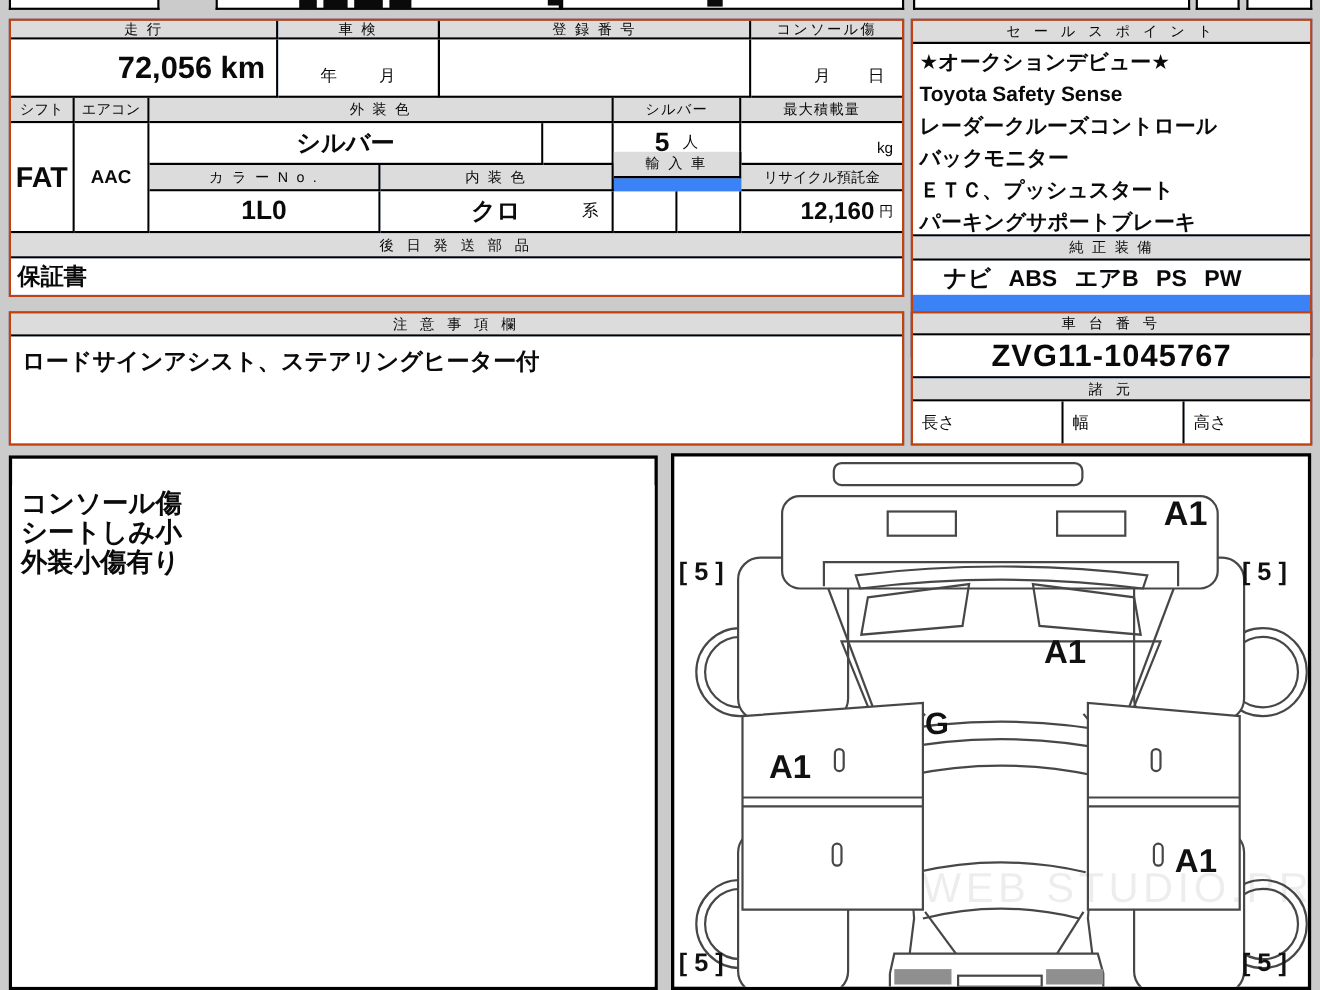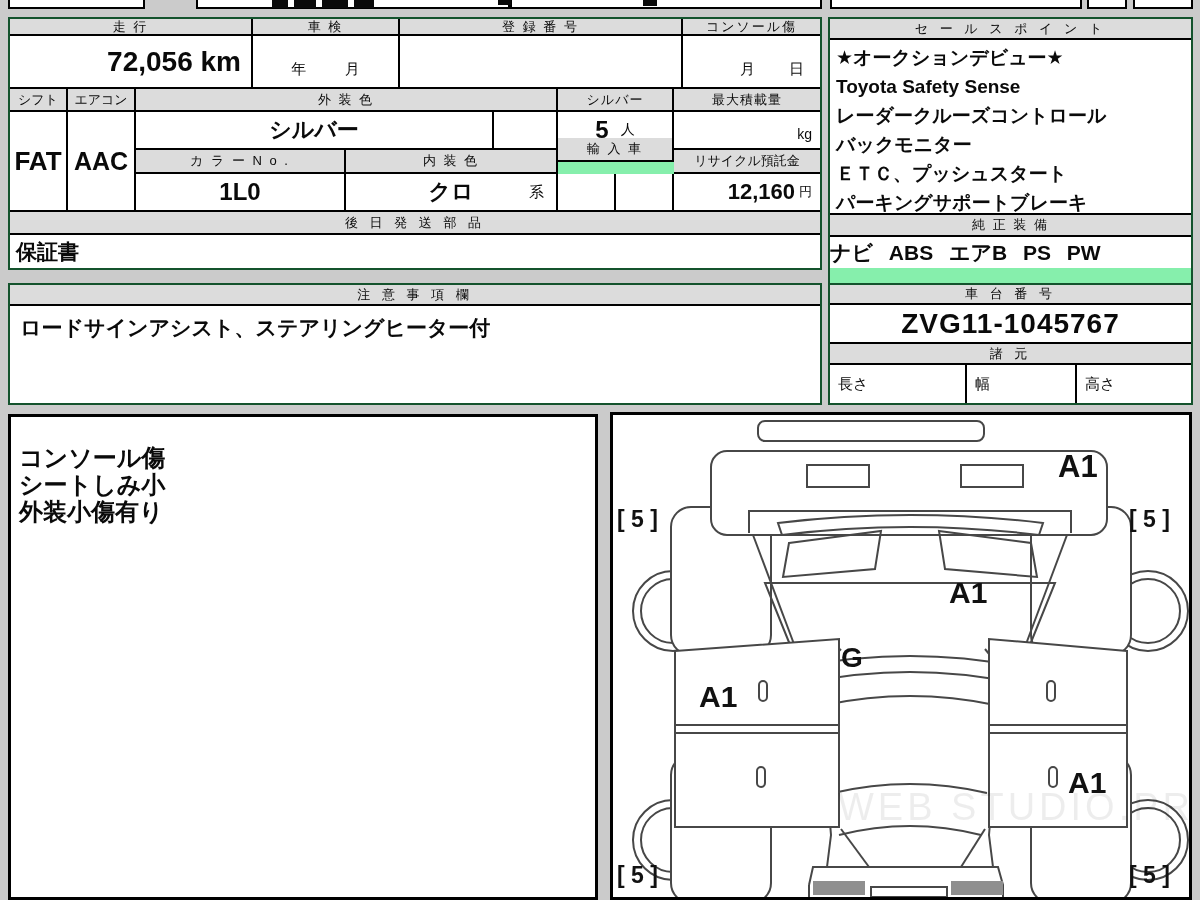--- a/index.html
+++ b/index.html
@@ -1,21 +1,21 @@
 <!DOCTYPE html>
 <html><head>
 <meta charset="utf-8">
 <style>
   * { margin:0; padding:0; box-sizing:border-box; }
   html,body { width:1200px; height:900px; overflow:hidden; }
   body { background:#cbcbcb; font-family:"Liberation Sans","DejaVu Sans",sans-serif; color:#0a0a0a; position:relative; }
   .page { position:absolute; left:0; top:0; width:1200px; height:900px; }
 
   
-  .tbl { position:absolute; border:2px solid #14532d; background:#86efac; }
+  .tbl { position:absolute; border:2px solid #c2410c; background:#3b82f6; }
   .tbl3 { position:absolute; border:3px solid #000; background:#fff; }
   .c { position:absolute; border-right:2px solid #000; border-bottom:2px solid #000; background:#fff; overflow:hidden; }
   .c.nr { border-right:none; }
   .c.nb { border-bottom:none; }
   .h { background:#dcdcdc; font-size:13px; letter-spacing:2px; display:flex; align-items:center; justify-content:center; white-space:nowrap; }
   .v { display:flex; align-items:center; justify-content:center; }
 
   
   .tc { position:absolute; top:0; height:9px; background:#fff; border:2px solid #000; border-top:none; }
   .blob { position:absolute; top:0; background:#0a0a0a; }
@@ -29,21 +29,21 @@
   .ym { display:flex; align-items:flex-end; justify-content:space-evenly; padding-bottom:8px; font-size:15px; }
   .md { display:flex; align-items:flex-end; justify-content:flex-end; gap:34px; padding:0 16px 8px 0; font-size:15px; }
   .kg { display:flex; align-items:flex-end; justify-content:flex-end; padding:0 8px 6px 0; font-size:14px; }
   .cap { gap:12px; align-items:center; }
   .yen { justify-content:flex-end; align-items:center; padding-right:8px; gap:4px; }
   .rel { position:relative; }
   .kei { position:absolute; right:12px; top:50%; transform:translateY(-50%); font-size:15px; font-weight:normal; }
 
   .bodytxt { font-size:24px; font-weight:bold; line-height:27px; padding:5px 10px; display:block; }
   .sales-line { font-size:19px; font-weight:bold; line-height:29px; white-space:nowrap; }
-  .equip { font-size:21px; font-weight:bold; word-spacing:10px; padding-left:0; display:flex; align-items:center; }
+  .equip { font-size:21px; font-weight:bold; word-spacing:10px; padding-left:28px; display:flex; align-items:center; }
   .chassis-val { font-size:28px; font-weight:bold; letter-spacing:1px; }
   .dim-label { font-size:15px; display:flex; align-items:center; padding-left:8px; }
   .notes-txt { font-size:21px; font-weight:bold; padding:8px 10px; display:block; }
   svg text { font-family:"Liberation Sans","DejaVu Sans",sans-serif; }
 </style>
 </head>
 <body>
 
 <div class="page">
 
@@ -77,21 +77,21 @@
       <span>日</span>
     </div>
 
     <div class="c h" style="left:0;top:70px;width:58px;height:23px;letter-spacing:0">シフト</div>
     <div class="c h" style="left:58px;top:70px;width:68px;height:23px;letter-spacing:0">エアコン</div>
     <div class="c h" style="left:126px;top:70px;width:422px;height:23px">外 装 色</div>
     <div class="c h" style="left:548px;top:70px;width:116px;height:23px;letter-spacing:1px">シルバー</div>
     <div class="c h nr" style="left:664px;top:70px;width:146px;height:23px;letter-spacing:1px">最大積載量</div>
 
     <div class="c v" style="left:0;top:93px;width:58px;height:100px;font-size:26px;font-weight:bold">FAT</div>
-    <div class="c v" style="left:58px;top:93px;width:68px;height:100px;font-size:25px;font-weight:bold">AAC</div>
+    <div class="c v" style="left:58px;top:93px;width:68px;height:100px;font-size:17px;font-weight:bold">AAC</div>
     <div class="c v val22" style="left:126px;top:93px;width:358px;height:38px">シルバー</div>
     <div class="c" style="left:484px;top:93px;width:64px;height:38px"></div>
     <div class="c v cap" style="left:548px;top:93px;width:116px;height:38px">
       <span class="val24">5</span>
       <span class="unit">人</span>
     </div>
     <div class="c kg nr" style="left:664px;top:93px;width:146px;height:38px">
       <span>kg</span>
     </div>
 

